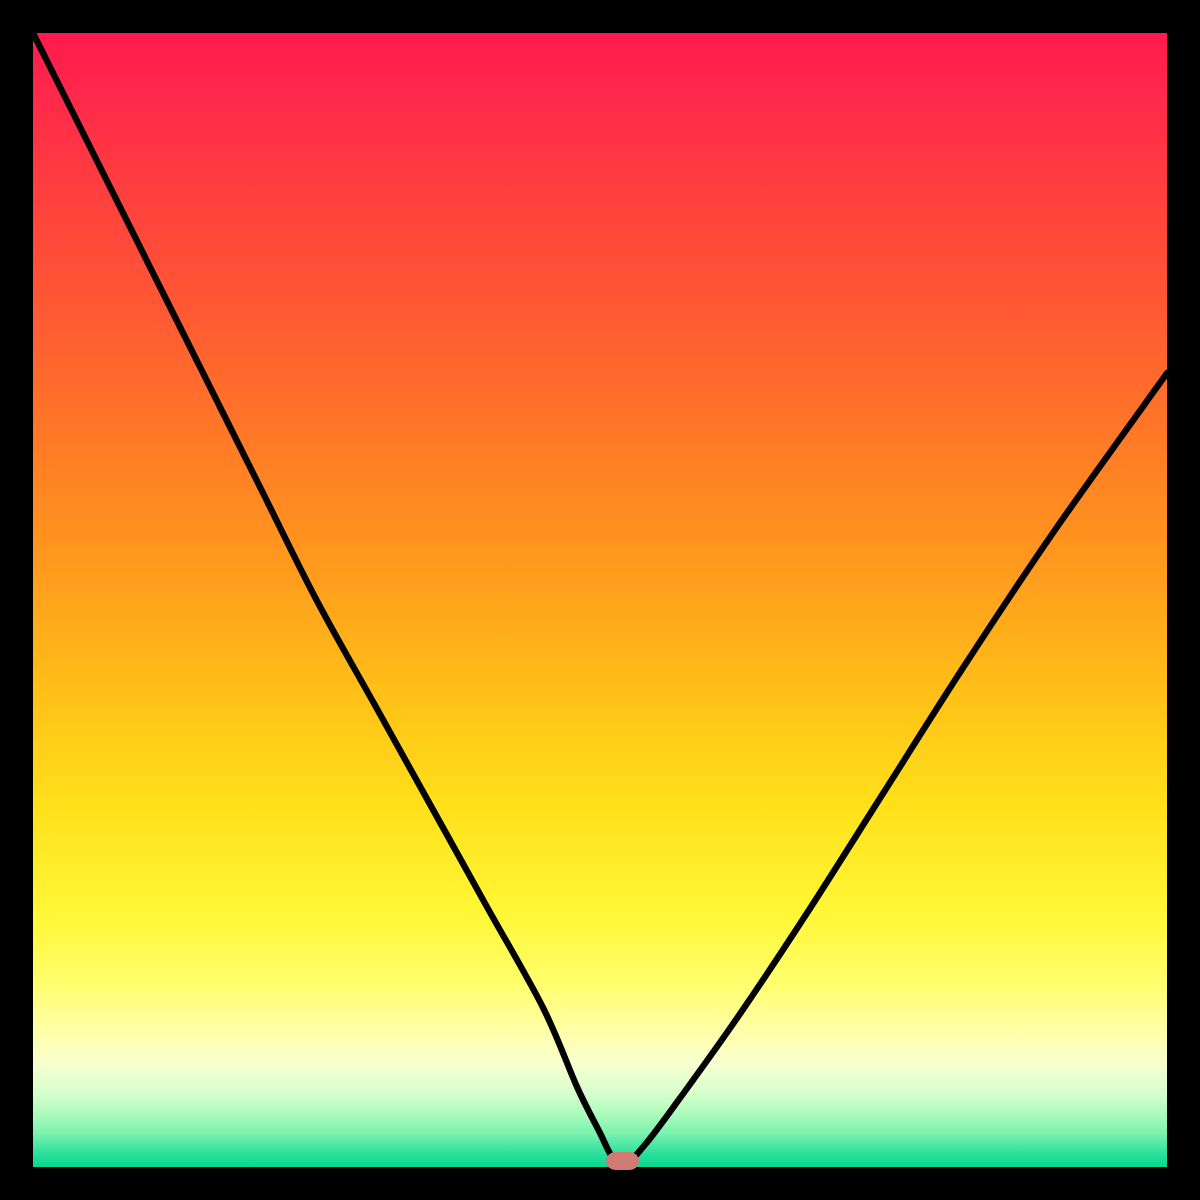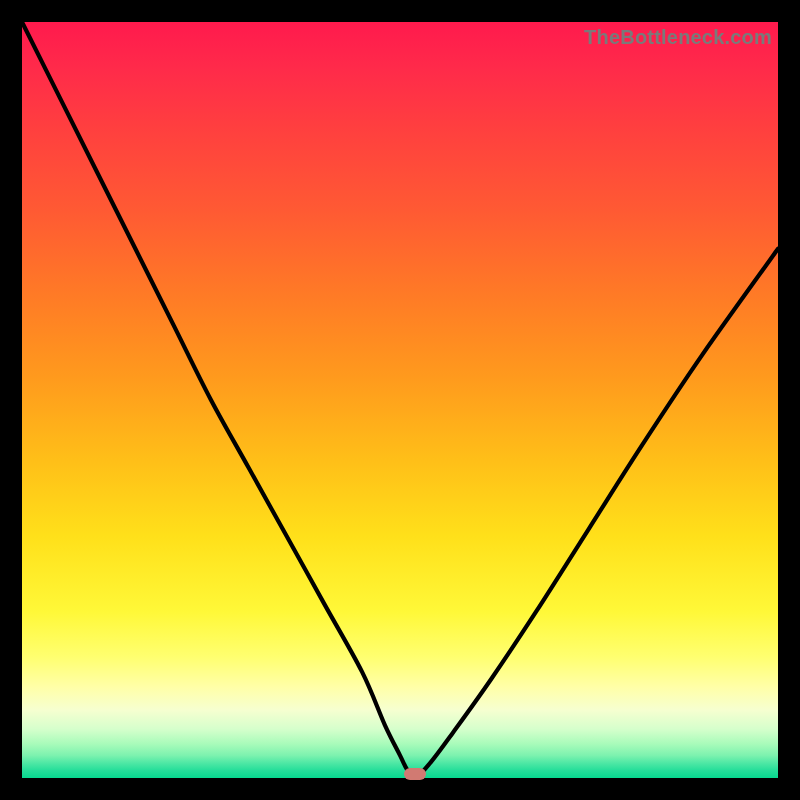--- a/index.html
+++ b/index.html
@@ -70,19 +70,18 @@
     border-radius: 6px;
     background: #d17a72;
     transform: translate(-50%, -50%);
   }
 </style>
 </head>
 <body>
 
 <div class="frame">
   <div class="plot-area">
-    <div class="watermark">TheBottleneck.com</div>
     <svg class="curve" viewBox="0 0 756 756" preserveAspectRatio="none">
       <path id="curve-path" fill="none" stroke="#000" stroke-width="4.2" stroke-linecap="round" stroke-linejoin="round" d="M 0.00 0.00 C 6.30 12.60, 25.20 50.40, 37.80 75.60 C 50.40 100.80, 63.00 126.00, 75.60 151.20 C 88.20 176.40, 100.80 201.60, 113.40 226.80 C 126.00 252.00, 138.60 277.20, 151.20 302.40 C 163.80 327.60, 176.40 354.06, 189.00 378.00 C 201.60 401.94, 214.20 423.36, 226.80 446.04 C 239.40 468.72, 252.00 491.40, 264.60 514.08 C 277.20 536.76, 289.80 559.44, 302.40 582.12 C 315.00 604.80, 330.12 630.00, 340.20 650.16 C 350.28 670.32, 356.58 689.22, 362.88 703.08 C 369.18 716.94, 374.22 725.76, 378.00 733.32 C 381.78 740.88, 383.04 744.66, 385.56 748.44 C 388.08 752.22, 389.34 757.26, 393.12 756.00 C 396.90 754.74, 401.94 748.44, 408.24 740.88 C 414.54 733.32, 420.84 724.50, 430.92 710.64 C 441.00 696.78, 454.86 677.88, 468.72 657.72 C 482.58 637.56, 497.70 614.88, 514.08 589.68 C 530.46 564.48, 549.36 534.24, 567.00 506.52 C 584.64 478.80, 601.02 452.34, 619.92 423.36 C 638.82 394.38, 657.72 365.40, 680.40 332.64 C 703.08 299.88, 743.40 244.44, 756.00 226.80"></path>
     </svg>
     <div id="minpt" class="minpoint" style="left: 393.12px; top: 752px;"></div>
   </div>
 </div>
 
 </body></html>

